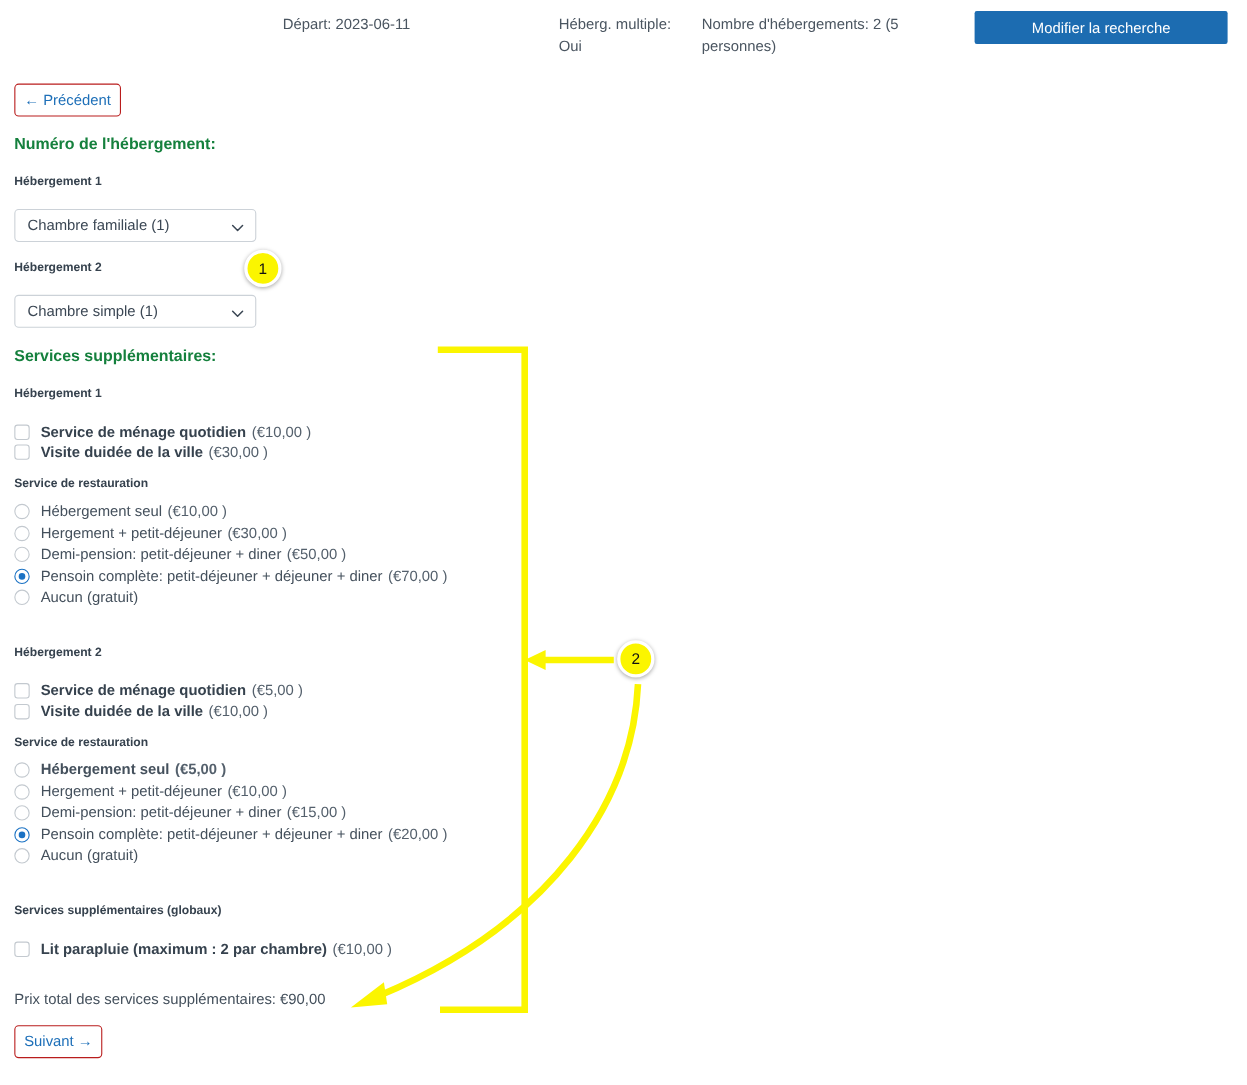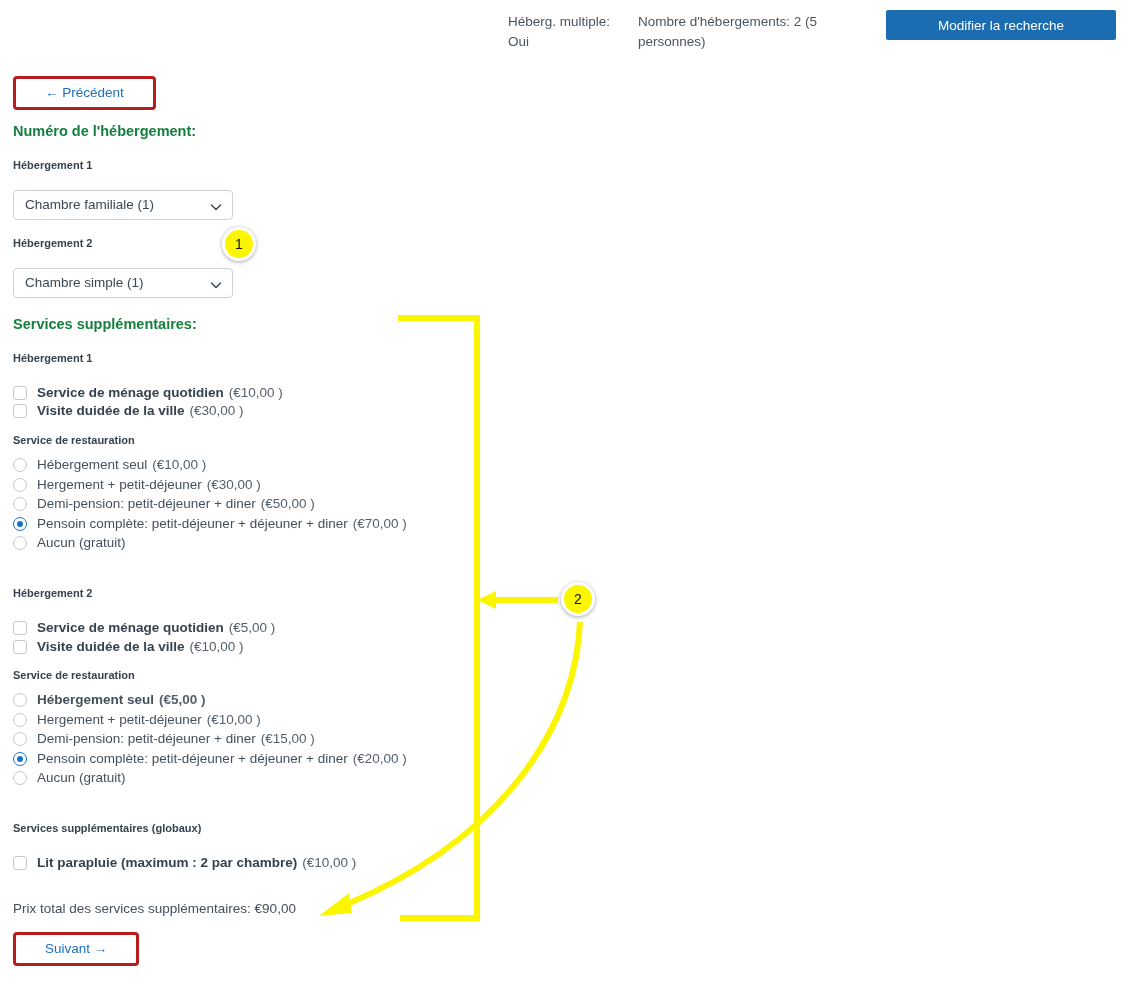--- a/index.html
+++ b/index.html
@@ -47,25 +47,25 @@
     font-family: "Liberation Sans", sans-serif;
     cursor: pointer;
     padding: 0;
   }
 
   
   .btn-outline {
     display: inline-block;
     background: #ffffff;
     color: #1d6fb8;
-    border: 3px solid #b91c1c;
+    border: 1px solid #b91c1c;
     border-radius: 4px;
     font-size: 13.5px;
     font-family: "Liberation Sans", sans-serif;
-    padding: 7px 29px;
+    padding: 7px 8px;
     cursor: pointer;
     line-height: 1;
   }
   #back-button { position: absolute; left: 13px; top: 76px; }
   #next-button { position: absolute; left: 13px; top: 932px; }
 
   
   .content { position: absolute; left: 0; top: 0; width: 700px; }
 
   .h-strong {
@@ -185,20 +185,21 @@
     color: #111111;
     font-family: "Liberation Sans", sans-serif;
   }
   #badge-1 { left: 222px; top: 227px; }
   #badge-2 { left: 561px; top: 582px; }
 </style>
 </head>
 <body>
 
 <div class="summary-bar">
+  <div class="summary-cell sc-2">Départ: 2023-06-11</div>
   <div class="summary-cell sc-3">Héberg. multiple: Oui</div>
   <div class="summary-cell sc-4">Nombre d'hébergements: 2 (5 personnes)</div>
   <button class="btn-primary">Modifier la recherche</button>
 </div>
 
 <button id="back-button" class="btn-outline">← Précédent</button>
 
 <div class="content">
 
   <div class="h-strong" style="left:13px; top:123px;">Numéro de l'hébergement:</div>

